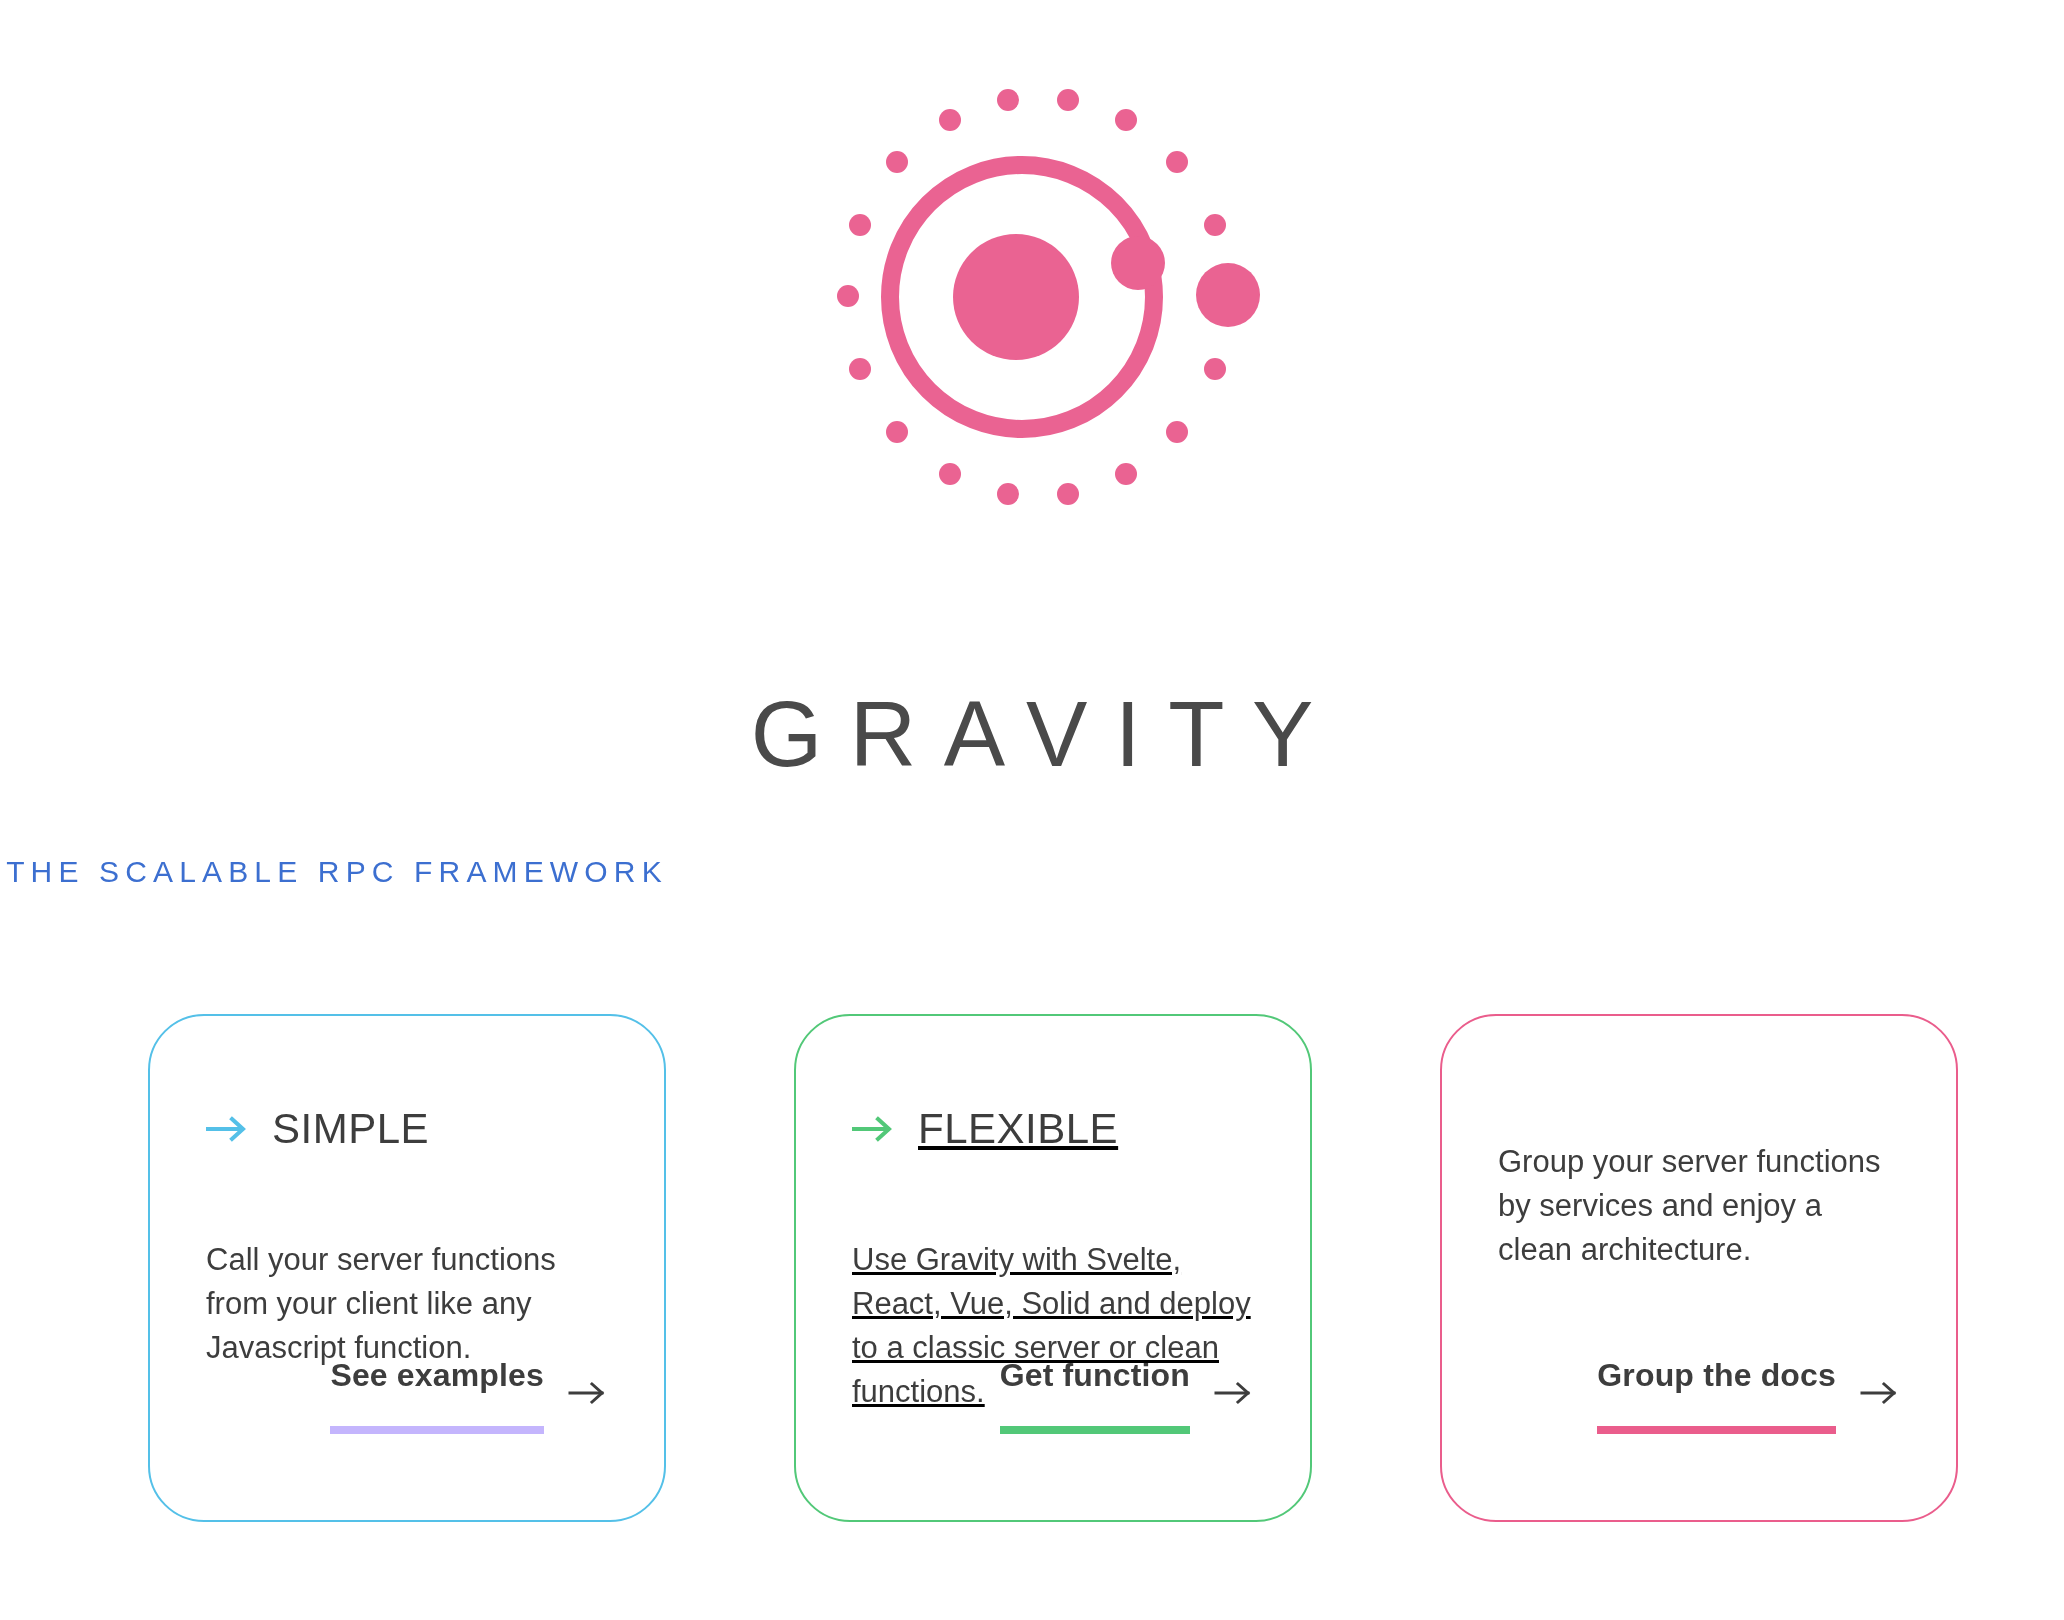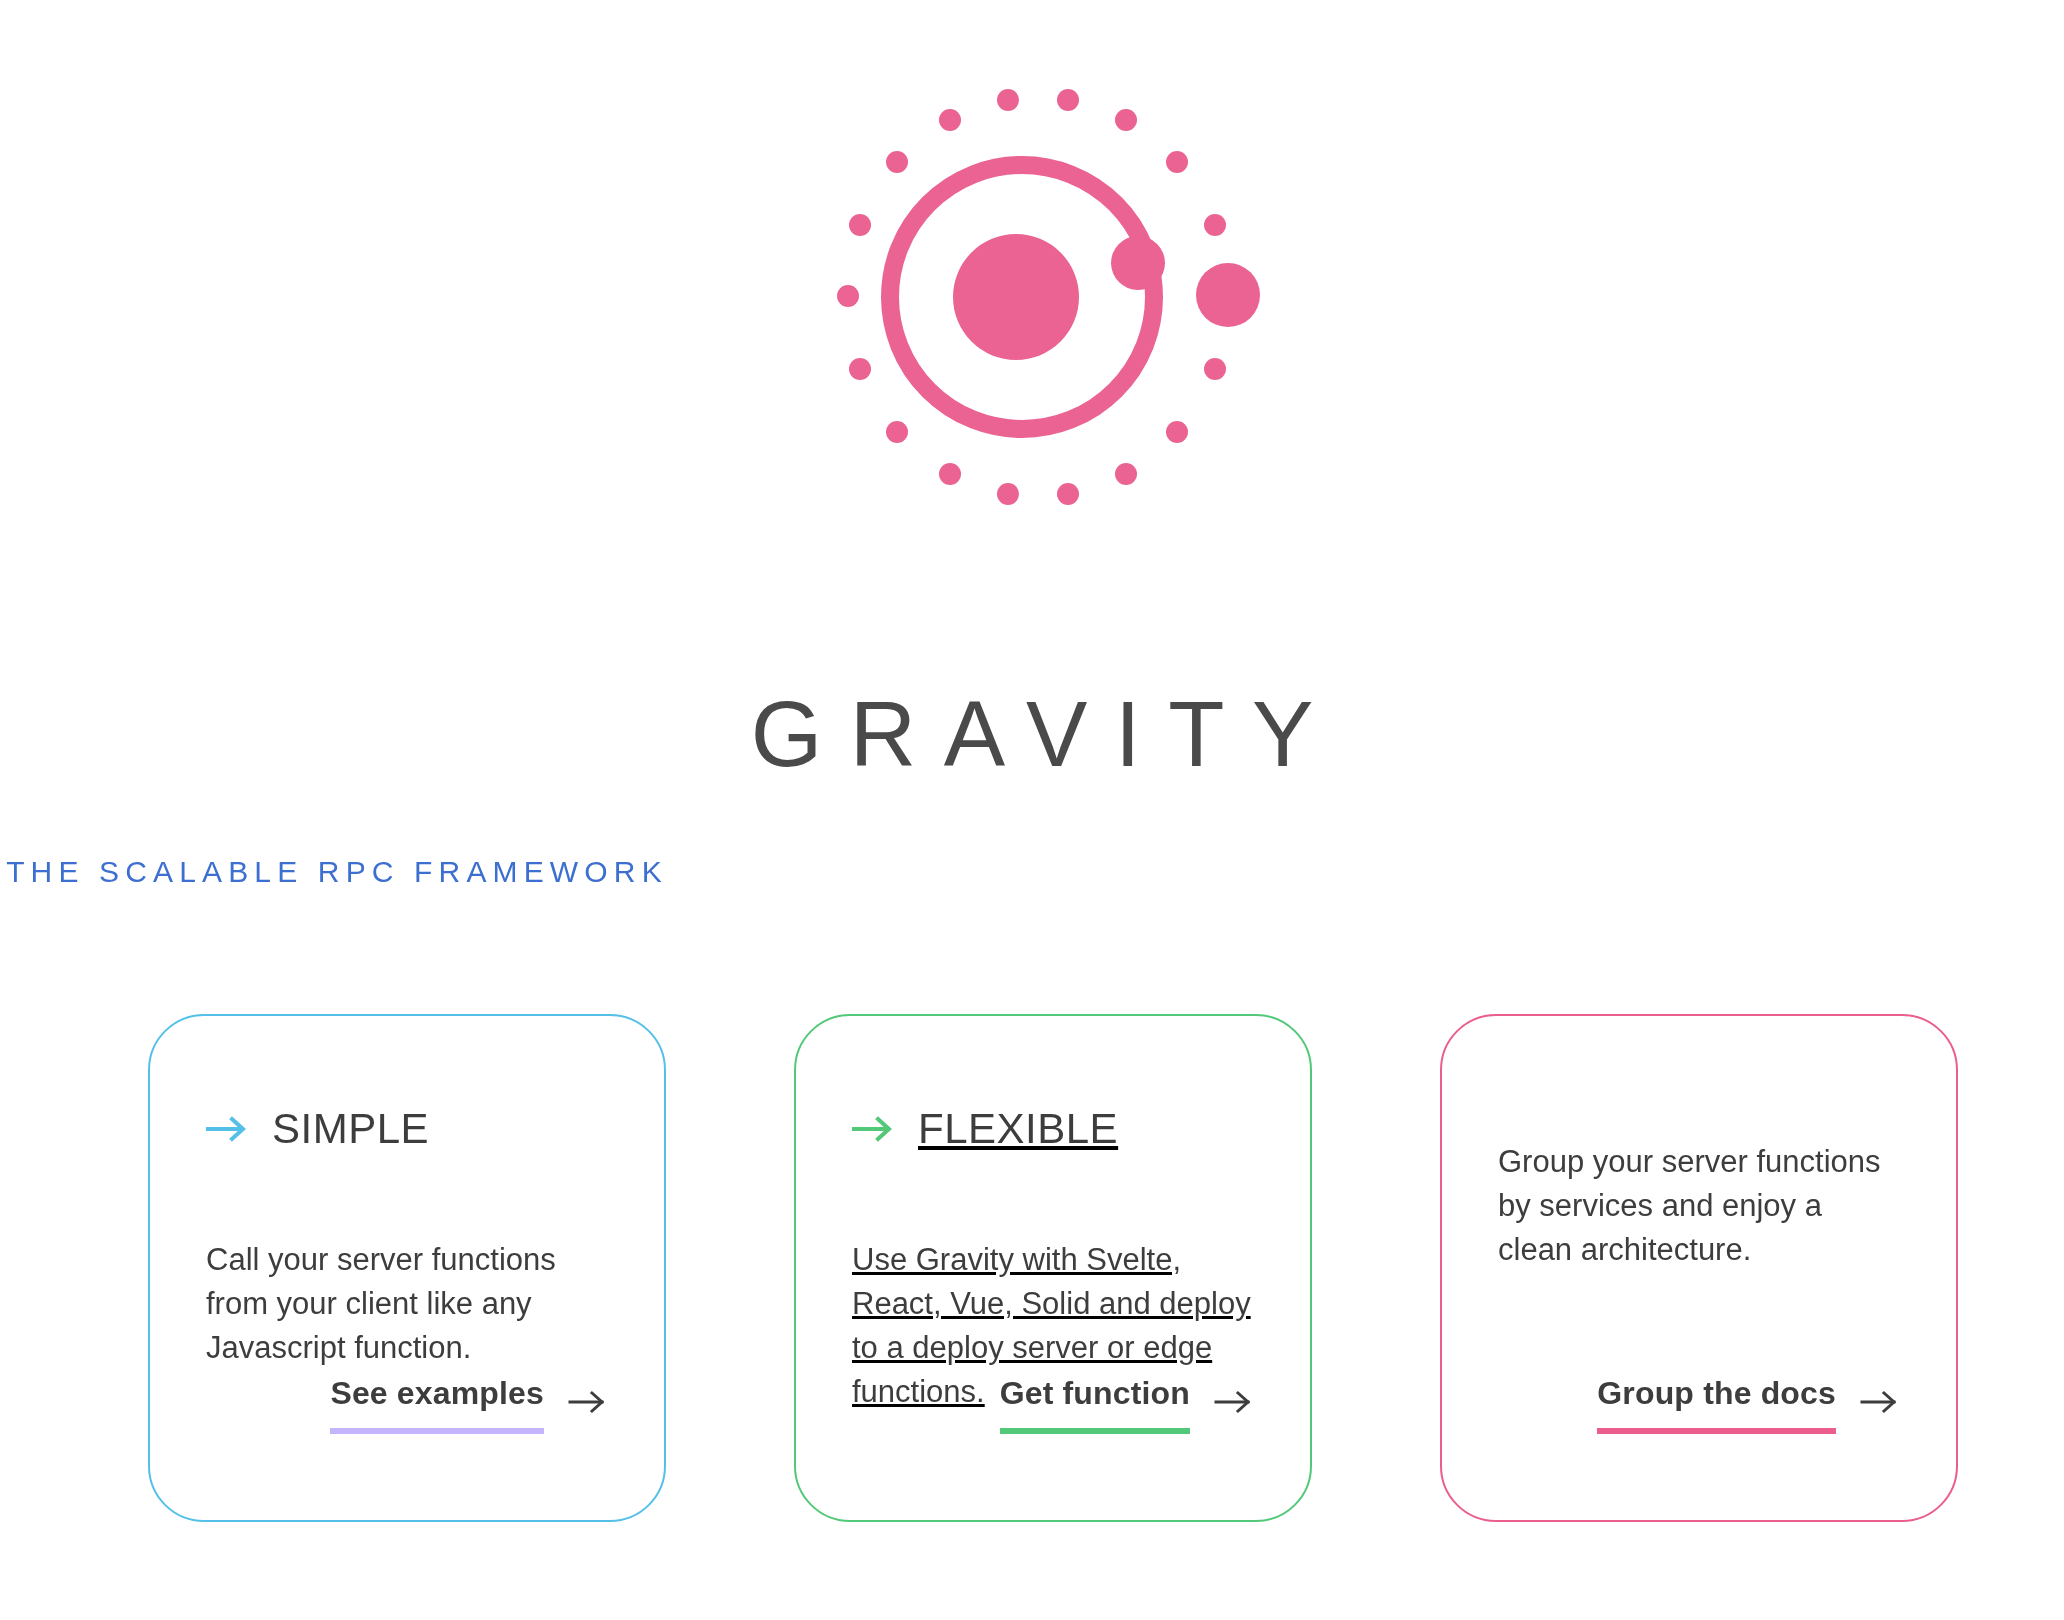--- a/index.html
+++ b/index.html
@@ -144,22 +144,22 @@
     align-items: baseline;
   }
   .card-cta {
     position: relative;
     font-family: "Liberation Sans", sans-serif;
     font-size: 32px;
     font-weight: 700;
     color: #3d3d3d;
     letter-spacing: 0.005em;
     white-space: nowrap;
-    padding-bottom: 16px;
-    border-bottom: 6px solid #c4b5fd;
+    padding-bottom: 32px;
+    border-bottom: 8px solid #c4b5fd;
     margin-left: 21px;
   }
   .card.green .card-cta { border-bottom-color: #52c878; }
   .card.pink  .card-cta { border-bottom-color: #ea5d8c; }
 
   .cta-arrow {
     margin-left: 24px;
     width: 40px;
     height: 26px;
     flex: 0 0 auto;
@@ -239,21 +239,21 @@
     <div class="card green">
       <div class="card-head">
         <span class="arrow-ic">
           <svg width="42" height="26" viewBox="0 0 42 26" fill="none">
             <path d="M2 13 H36" stroke="#52c878" stroke-width="4" stroke-linecap="square"></path>
             <path d="M26 3 L37 13 L26 23" stroke="#52c878" stroke-width="4" fill="none" stroke-linecap="square" stroke-linejoin="miter"></path>
           </svg>
         </span>
         <span class="card-title">FLEXIBLE</span>
       </div>
-      <div class="card-body">Use Gravity with Svelte, React, Vue, Solid and deploy to a deploy server or edge functions.</div>
+      <div class="card-body">Use Gravity with Svelte, React, Vue, Solid and deploy to a classic server or clean functions.</div>
       <div class="card-cta-row">
         <span class="card-cta">Get function</span>
         <span class="cta-arrow">
           <svg width="40" height="26" viewBox="0 0 40 26" fill="none">
             <path d="M2 13 H34" stroke="#3d3d3d" stroke-width="3" stroke-linecap="square"></path>
             <path d="M24 4 L34 13 L24 22" stroke="#3d3d3d" stroke-width="3" fill="none" stroke-linecap="square" stroke-linejoin="miter"></path>
           </svg>
         </span>
       </div>
     </div>

